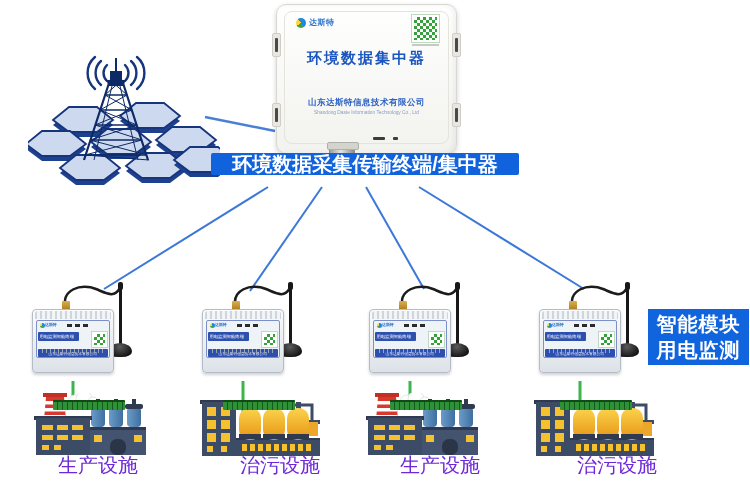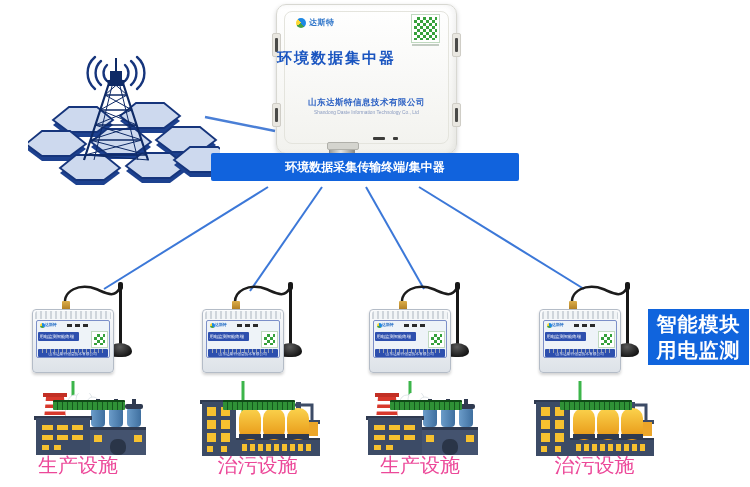--- a/index.html
+++ b/index.html
@@ -23,36 +23,36 @@
   .c-door{position:absolute;left:7px;top:6px;right:7px;bottom:9px;border:1px solid #e4e4dd;border-radius:8px;}
   .c-tab{position:absolute;width:9px;height:24px;background:#e9e7e1;border:1px solid #cfcdc6;border-radius:2px;}
   .c-tab::after{content:"";position:absolute;left:2px;top:4px;width:3px;height:14px;background:#4a4a48;border-radius:1px;}
   .c-logo{position:absolute;left:19px;top:12px;display:flex;align-items:center;gap:3px;}
   .c-logo .dot{width:10px;height:10px;border-radius:50%;
        background:conic-gradient(#1e88e5 0 38%,#43a047 38% 66%,#fdd835 66% 88%,#1e88e5 88% 100%);}
   .c-logo .nm{font-size:8px;font-weight:bold;color:#2a72c8;letter-spacing:.5px;}
   .qr{background:repeating-conic-gradient(#35a13a 0% 25%,#ffffff 0% 50%) 0 0/6px 6px;border:2px solid #fff;outline:1px solid #bfd9bf;}
   #conc .qr{position:absolute;right:17px;top:10px;width:27px;height:27px;}
   #conc .qr-cap{position:absolute;right:17px;top:39px;width:27px;height:2px;background:#c2ccc2;}
-  .c-title{position:absolute;left:0;right:0;top:44px;text-align:left;font-size:15px;font-weight:bold;
+  .c-title{position:absolute;left:0;right:0;top:44px;text-align:center;font-size:15px;font-weight:bold;
            color:#1a55c0;letter-spacing:2px;}
   .c-co{position:absolute;left:0;right:0;top:92px;text-align:center;}
   .c-co .cn{font-size:8.5px;font-weight:bold;color:#2d62c4;letter-spacing:.5px;}
   .c-co .en{font-size:6px;color:#8a9bc0;transform:scale(.8);transform-origin:center top;margin-top:1px;}
   .c-vents{position:absolute;left:96px;bottom:13px;display:flex;gap:8px;align-items:center;}
   .c-vents i{display:block;height:3px;background:#3c3c3a;border-radius:1px;}
   .c-gland{position:absolute;left:52px;bottom:-14px;width:26px;height:22px;
      background:linear-gradient(90deg,#9e9e9a,#e4e4e0 45%,#8d8d89);border:1px solid #8c8c88;
      border-radius:4px 4px 9px 9px;}
   .c-gland::before{content:"";position:absolute;left:-3px;top:-4px;width:30px;height:6px;background:#d4d4ce;
      border:1px solid #b0b0aa;border-radius:2px;}
 
   
-  #banner{left:211px;top:153px;width:308px;height:28px;z-index:5;background:#1163dd;color:#fff;
-     display:flex;align-items:center;justify-content:center;font-size:12px;font-weight:bold;
+  #banner{left:211px;top:153px;width:308px;height:22px;z-index:5;background:#1163dd;color:#fff;
+     display:flex;align-items:center;justify-content:center;font-size:20px;font-weight:bold;
      white-space:nowrap;border-radius:2px;}
   #sidebox{left:648px;top:309px;width:101px;height:56px;z-index:2;background:#1064dd;color:#fff;
      display:flex;flex-direction:column;align-items:center;justify-content:center;
      font-size:20px;font-weight:bold;line-height:26px;letter-spacing:1px;}
 
   
   .module{width:140px;height:110px;z-index:4;}
   .module .cable{position:absolute;left:30px;top:0;}
   .module .sma{position:absolute;left:44px;top:18px;width:8px;height:10px;border-radius:1px;
      background:linear-gradient(180deg,#dcae4a,#a9771f);}
@@ -82,21 +82,21 @@
      display:flex;align-items:center;justify-content:center;border-radius:1px;}
   .module .p-band2 span{font-size:5.5px;color:#e8eeff;white-space:nowrap;transform:scale(.68);}
   .module .ticks{position:absolute;left:5px;right:5px;bottom:4px;height:4px;
      background:repeating-linear-gradient(90deg,#9aa3b5 0 1px,transparent 1px 4px);}
   .module .term{position:absolute;left:20px;top:90px;width:72px;height:10px;border-radius:1px;
      background:repeating-linear-gradient(90deg,#2f9136 0 4px,#14591d 4px 5px);
      border-top:2px solid #0f4a17;}
 
   
   .facility{z-index:2;}
-  .f-label{z-index:2;text-align:center;font-size:20px;color:#ec4899;}
+  .f-label{z-index:2;text-align:right;font-size:20px;color:#6d28d9;}
 </style>
 </head>
 <body>
 
 <svg width="0" height="0" style="position:absolute">
   <defs>
     <linearGradient id="tkY" x1="0" y1="0" x2="0" y2="1">
       <stop offset="0" stop-color="#fbd34d"></stop>
         <stop offset="1" stop-color="#e69312"></stop>
     </linearGradient>

